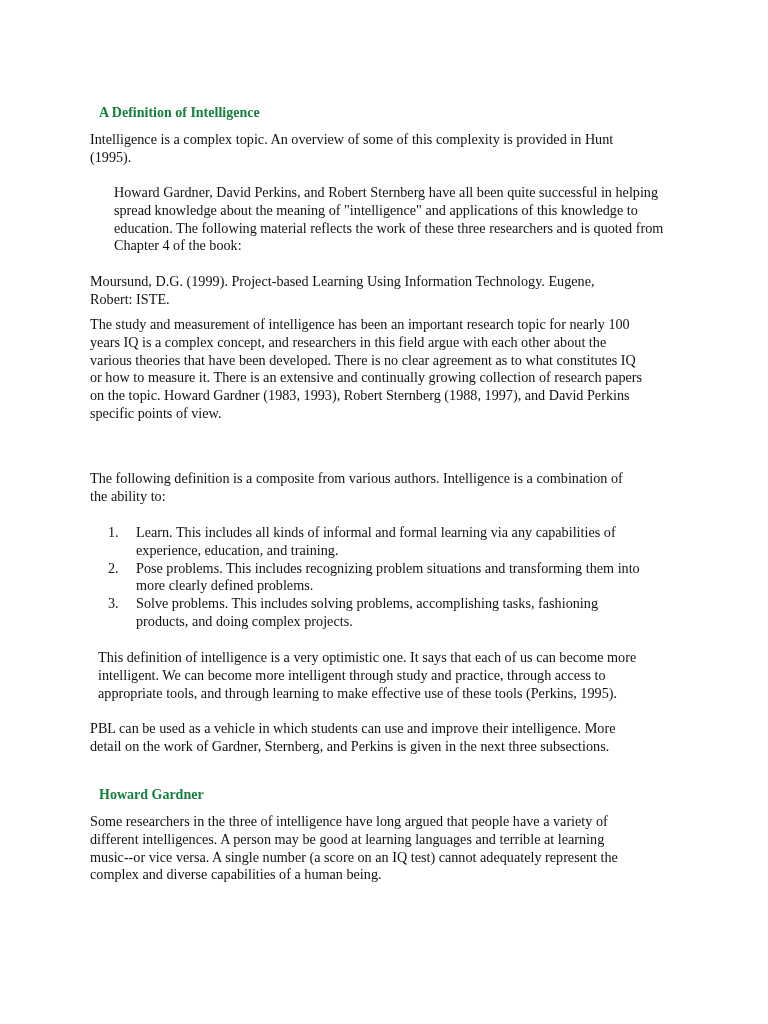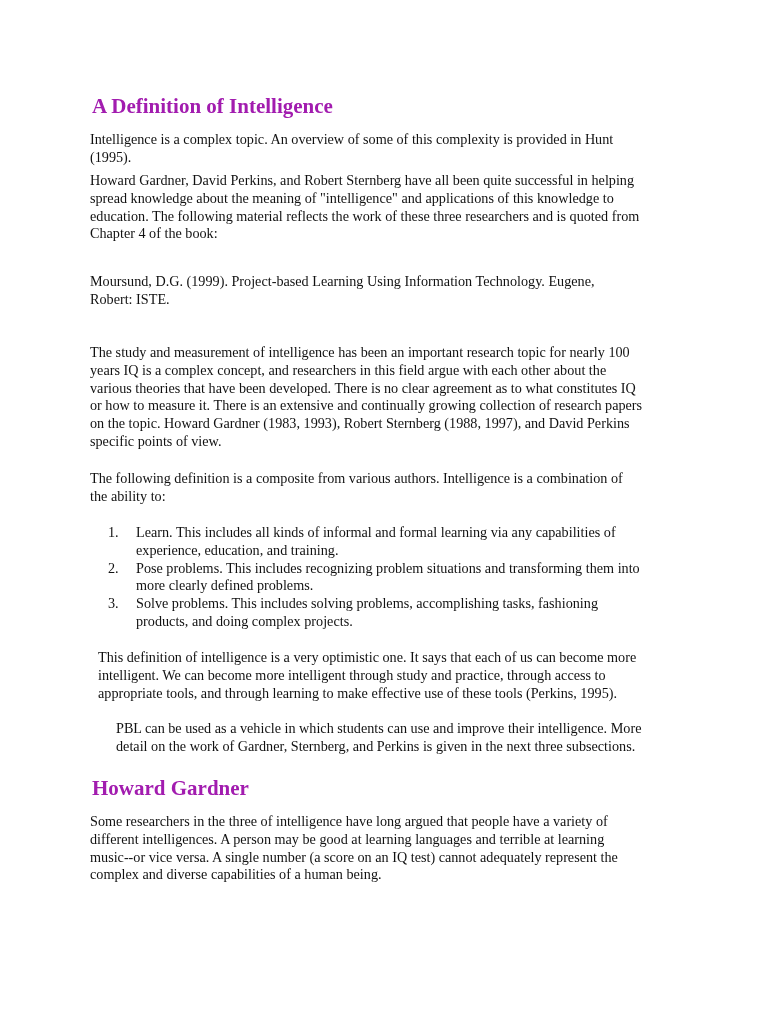--- a/index.html
+++ b/index.html
@@ -3,56 +3,56 @@
 <meta charset="utf-8">
 <style>
   html, body { margin: 0; padding: 0; background: #ffffff; }
   body { width: 768px; height: 1024px; overflow: hidden; position: relative; }
   .page {
     position: absolute; left: 90px; top: 0; width: 600px;
     font-family: "Liberation Serif", serif; color: #111111;
     font-size: 14.2px; line-height: 17.8px;
   }
   h2 {
-    position: absolute; left: 0; margin: 2px;
+    position: absolute; left: 0; margin: 9px;
     font-family: "Liberation Serif", serif; font-weight: bold;
-    font-size: 21px; line-height: 20px; color: #a21caf;
+    font-size: 14px; line-height: 20px; color: #15803d;
     white-space: nowrap;
   }
   p { position: absolute; left: 0; width: 585px; margin: 0; }
   .line { display: block; white-space: nowrap; }
   ol { position: absolute; left: 0; margin: 0; padding: 0; list-style: none; width: 600px; }
   ol li { position: relative; padding-left: 46px; }
   ol li .num { position: absolute; left: 18px; top: 0; }
 </style>
 </head>
 <body>
 
 <div class="page">
 
   <h2 style="top:94px;">A Definition of Intelligence</h2>
 
   <p style="top:131px;">
     <span class="line">Intelligence is a complex topic. An overview of some of this complexity is provided in Hunt</span>
     <span class="line">(1995).</span>
   </p>
 
-  <p style="top:172px;">
+  <p style="top:184px;margin-left:24px;">
     <span class="line">Howard Gardner, David Perkins, and Robert Sternberg have all been quite successful in helping</span>
     <span class="line">spread knowledge about the meaning of "intelligence" and applications of this knowledge to</span>
     <span class="line">education. The following material reflects the work of these three researchers and is quoted from</span>
     <span class="line">Chapter 4 of the book:</span>
   </p>
 
   <p style="top:273px;">
     <span class="line">Moursund, D.G. (1999). Project-based Learning Using Information Technology. Eugene,</span>
     <span class="line">Robert: ISTE.</span>
   </p>
 
-  <p style="top:344px;">
+  <p style="top:316px;">
     <span class="line">The study and measurement of intelligence has been an important research topic for nearly 100</span>
     <span class="line">years IQ is a complex concept, and researchers in this field argue with each other about the</span>
     <span class="line">various theories that have been developed. There is no clear agreement as to what constitutes IQ</span>
     <span class="line">or how to measure it. There is an extensive and continually growing collection of research papers</span>
     <span class="line">on the topic. Howard Gardner (1983, 1993), Robert Sternberg (1988, 1997), and David Perkins</span>
     <span class="line">specific points of view.</span>
   </p>
 
   <p style="top:470px;">
     <span class="line">The following definition is a composite from various authors. Intelligence is a combination of</span>
@@ -76,21 +76,21 @@
       <span class="line">products, and doing complex projects.</span>
     </li>
   </ol>
 
   <p style="top:649px;margin-left:8px;">
     <span class="line">This definition of intelligence is a very optimistic one. It says that each of us can become more</span>
     <span class="line">intelligent. We can become more intelligent through study and practice, through access to</span>
     <span class="line">appropriate tools, and through learning to make effective use of these tools (Perkins, 1995).</span>
   </p>
 
-  <p style="top:720px;margin-left:26px;">
+  <p style="top:720px;">
     <span class="line">PBL can be used as a vehicle in which students can use and improve their intelligence. More</span>
     <span class="line">detail on the work of Gardner, Sternberg, and Perkins is given in the next three subsections.</span>
   </p>
 
   <h2 style="top:776px;">Howard Gardner</h2>
 
   <p style="top:813px;">
     <span class="line">Some researchers in the three of intelligence have long argued that people have a variety of</span>
     <span class="line">different intelligences. A person may be good at learning languages and terrible at learning</span>
     <span class="line">music--or vice versa. A single number (a score on an IQ test) cannot adequately represent the</span>

